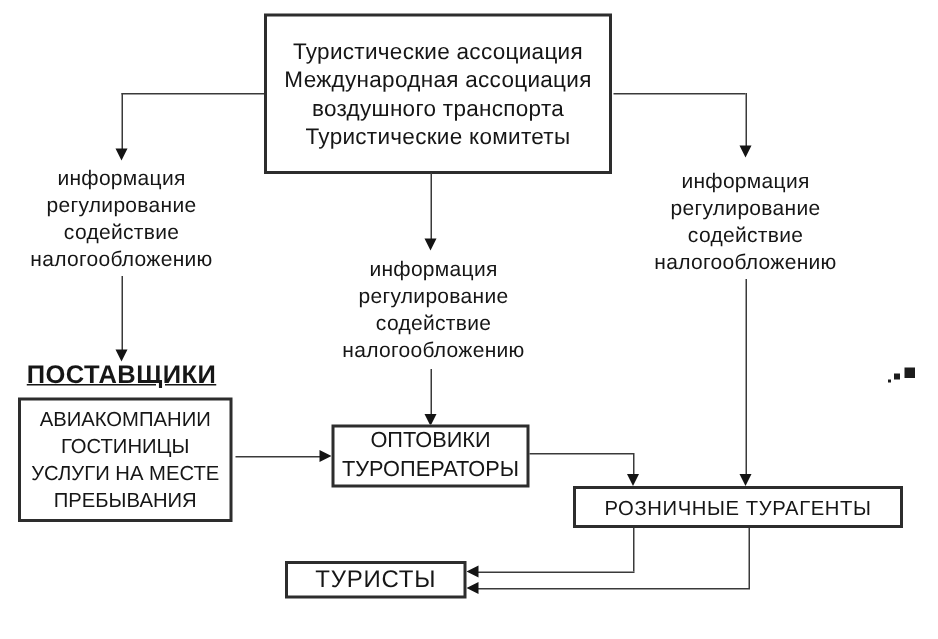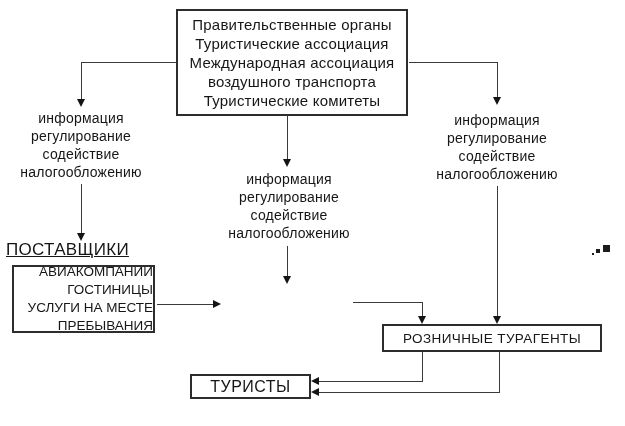--- a/index.html
+++ b/index.html
@@ -21,41 +21,41 @@
     box-sizing:border-box;
   }
   .txtcol{
     position:absolute;
     text-align:center;
     font-size:14px;line-height:18px;
     letter-spacing:0.2px;
   }
   .heading{
     position:absolute;
-    font-weight:normal;
+    font-weight:bold;
     text-decoration:underline;
     font-size:17px;
     letter-spacing:0.3px;
+    text-align:center;
   }
   .hl{position:absolute;height:1px;background:#3a3a3a;}
   .vl{position:absolute;width:1px;background:#3a3a3a;}
   .arr{position:absolute;width:0;height:0;}
   .arr-down{border-left:4px solid transparent;border-right:4px solid transparent;border-top:8px solid #141414;}
   .arr-right{border-top:4px solid transparent;border-bottom:4px solid transparent;border-left:8px solid #141414;}
   .arr-left{border-top:4px solid transparent;border-bottom:4px solid transparent;border-right:8px solid #141414;}
   .blot{position:absolute;background:#1c1c1c;}
   .tb-line{white-space:nowrap;}
 </style>
 </head>
 <body>
 
 <div id="canvas" style="background: rgb(255, 255, 255); color: rgb(22, 22, 22);">
 
   <div class="box" style="left:176px;top:9px;width:232px;height:107px;font-size:15px;line-height:19px;letter-spacing:0.2px;">
-    <div class="tb-line">Правительственные органы</div>
     <div class="tb-line">Туристические ассоциация</div>
     <div class="tb-line">Международная ассоциация</div>
     <div class="tb-line">воздушного транспорта</div>
     <div class="tb-line">Туристические комитеты</div>
   </div>
 
   <div class="hl" style="left:81px;top:62px;width:95px;"></div>
   <div class="vl" style="left:81px;top:62px;height:38px;"></div>
   <div class="arr arr-down" style="left:77px;top:99px;"></div>
 
@@ -85,33 +85,37 @@
     <div>регулирование</div>
     <div>содействие</div>
     <div>налогообложению</div>
   </div>
 
   <div class="vl" style="left:81px;top:184px;height:50px;"></div>
   <div class="arr arr-down" style="left:77px;top:233px;"></div>
 
   <div class="heading" style="left:6px;top:240px;width:150px;">ПОСТАВЩИКИ</div>
 
-  <div class="box" style="left:12px;top:265px;width:143px;height:68px;font-size:13.5px;line-height:18px;align-items:flex-end;">
+  <div class="box" style="left:12px;top:265px;width:143px;height:83px;font-size:13.5px;line-height:18px;">
     <div class="tb-line">АВИАКОМПАНИИ</div>
     <div class="tb-line">ГОСТИНИЦЫ</div>
     <div class="tb-line">УСЛУГИ НА МЕСТЕ</div>
     <div class="tb-line">ПРЕБЫВАНИЯ</div>
   </div>
 
   <div class="hl" style="left:157px;top:304px;width:57px;"></div>
   <div class="arr arr-right" style="left:213px;top:300px;"></div>
 
   <div class="vl" style="left:287px;top:246px;height:31px;"></div>
   <div class="arr arr-down" style="left:283px;top:276px;"></div>
 
+  <div class="box" style="left:221px;top:283px;width:132px;height:42px;font-size:14.5px;line-height:19px;">
+    <div class="tb-line">ОПТОВИКИ</div>
+    <div class="tb-line">ТУРОПЕРАТОРЫ</div>
+  </div>
 
   <div class="hl" style="left:353px;top:302px;width:69px;"></div>
   <div class="vl" style="left:422px;top:302px;height:15px;"></div>
   <div class="arr arr-down" style="left:418px;top:316px;"></div>
 
   <div class="vl" style="left:497px;top:186px;height:131px;"></div>
   <div class="arr arr-down" style="left:493px;top:316px;"></div>
 
   <div class="box" style="left:382px;top:324px;width:220px;height:28px;font-size:13.5px;letter-spacing:0.4px;text-align:center;">
     <div class="tb-line">РОЗНИЧНЫЕ ТУРАГЕНТЫ</div>

